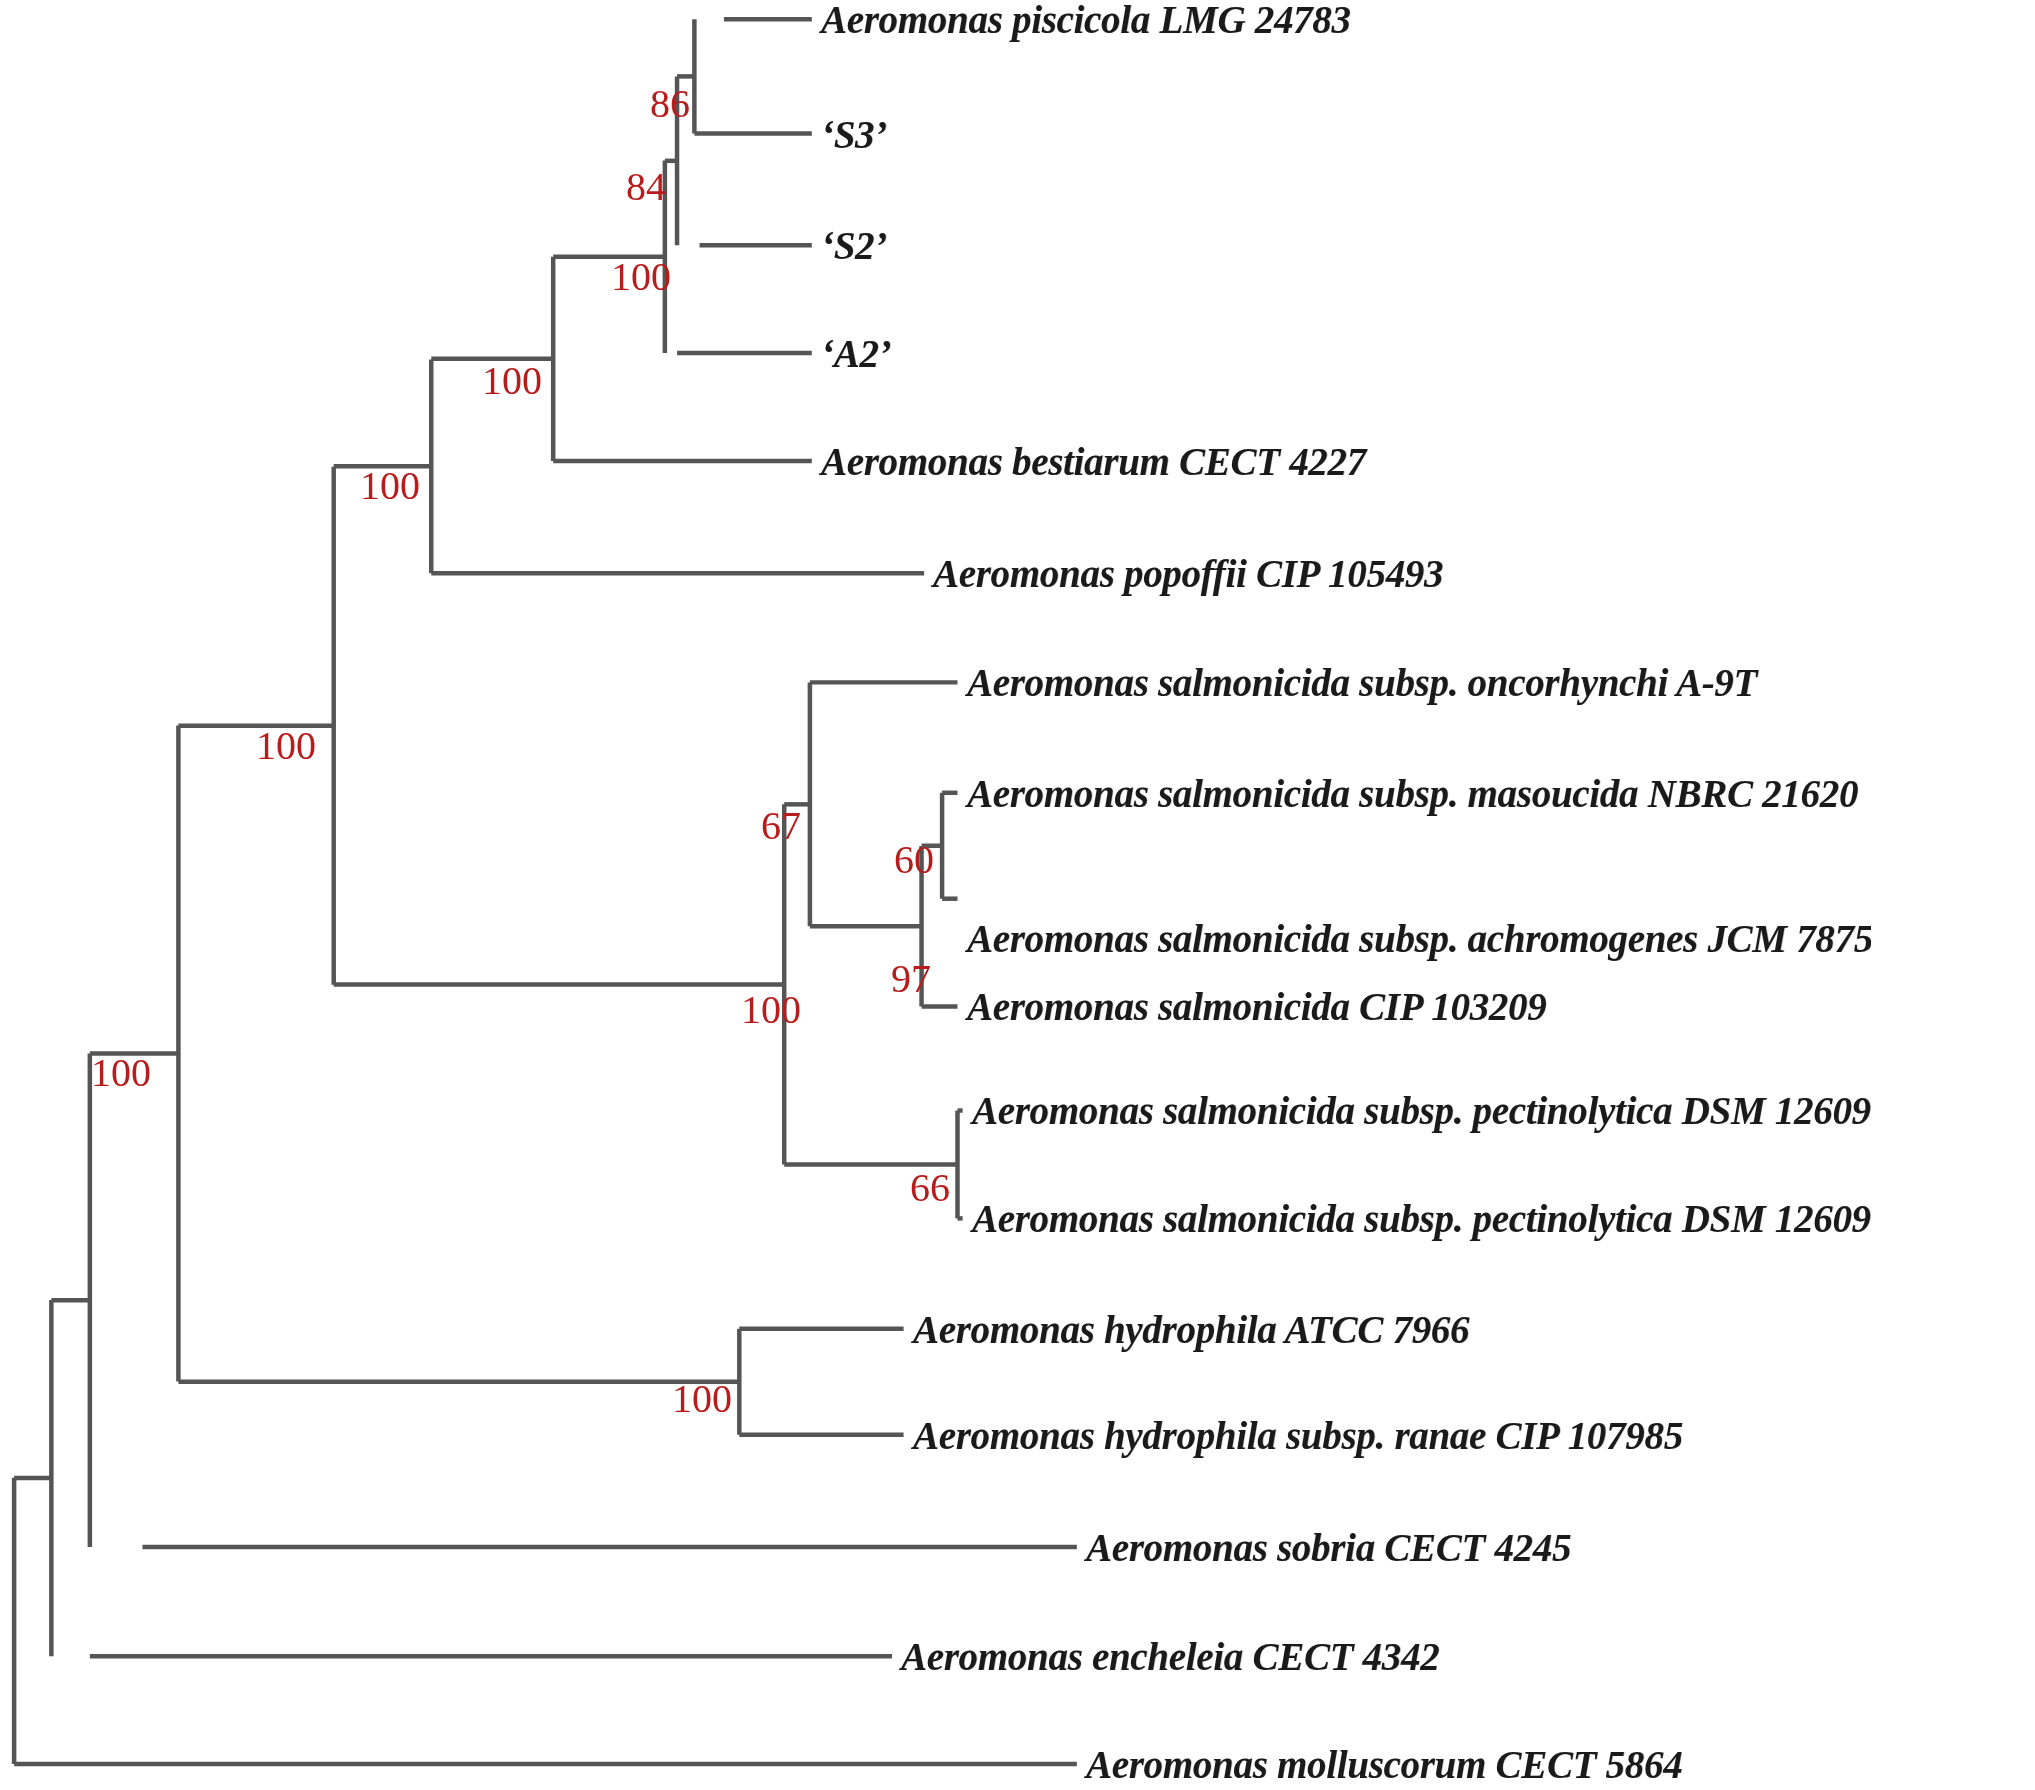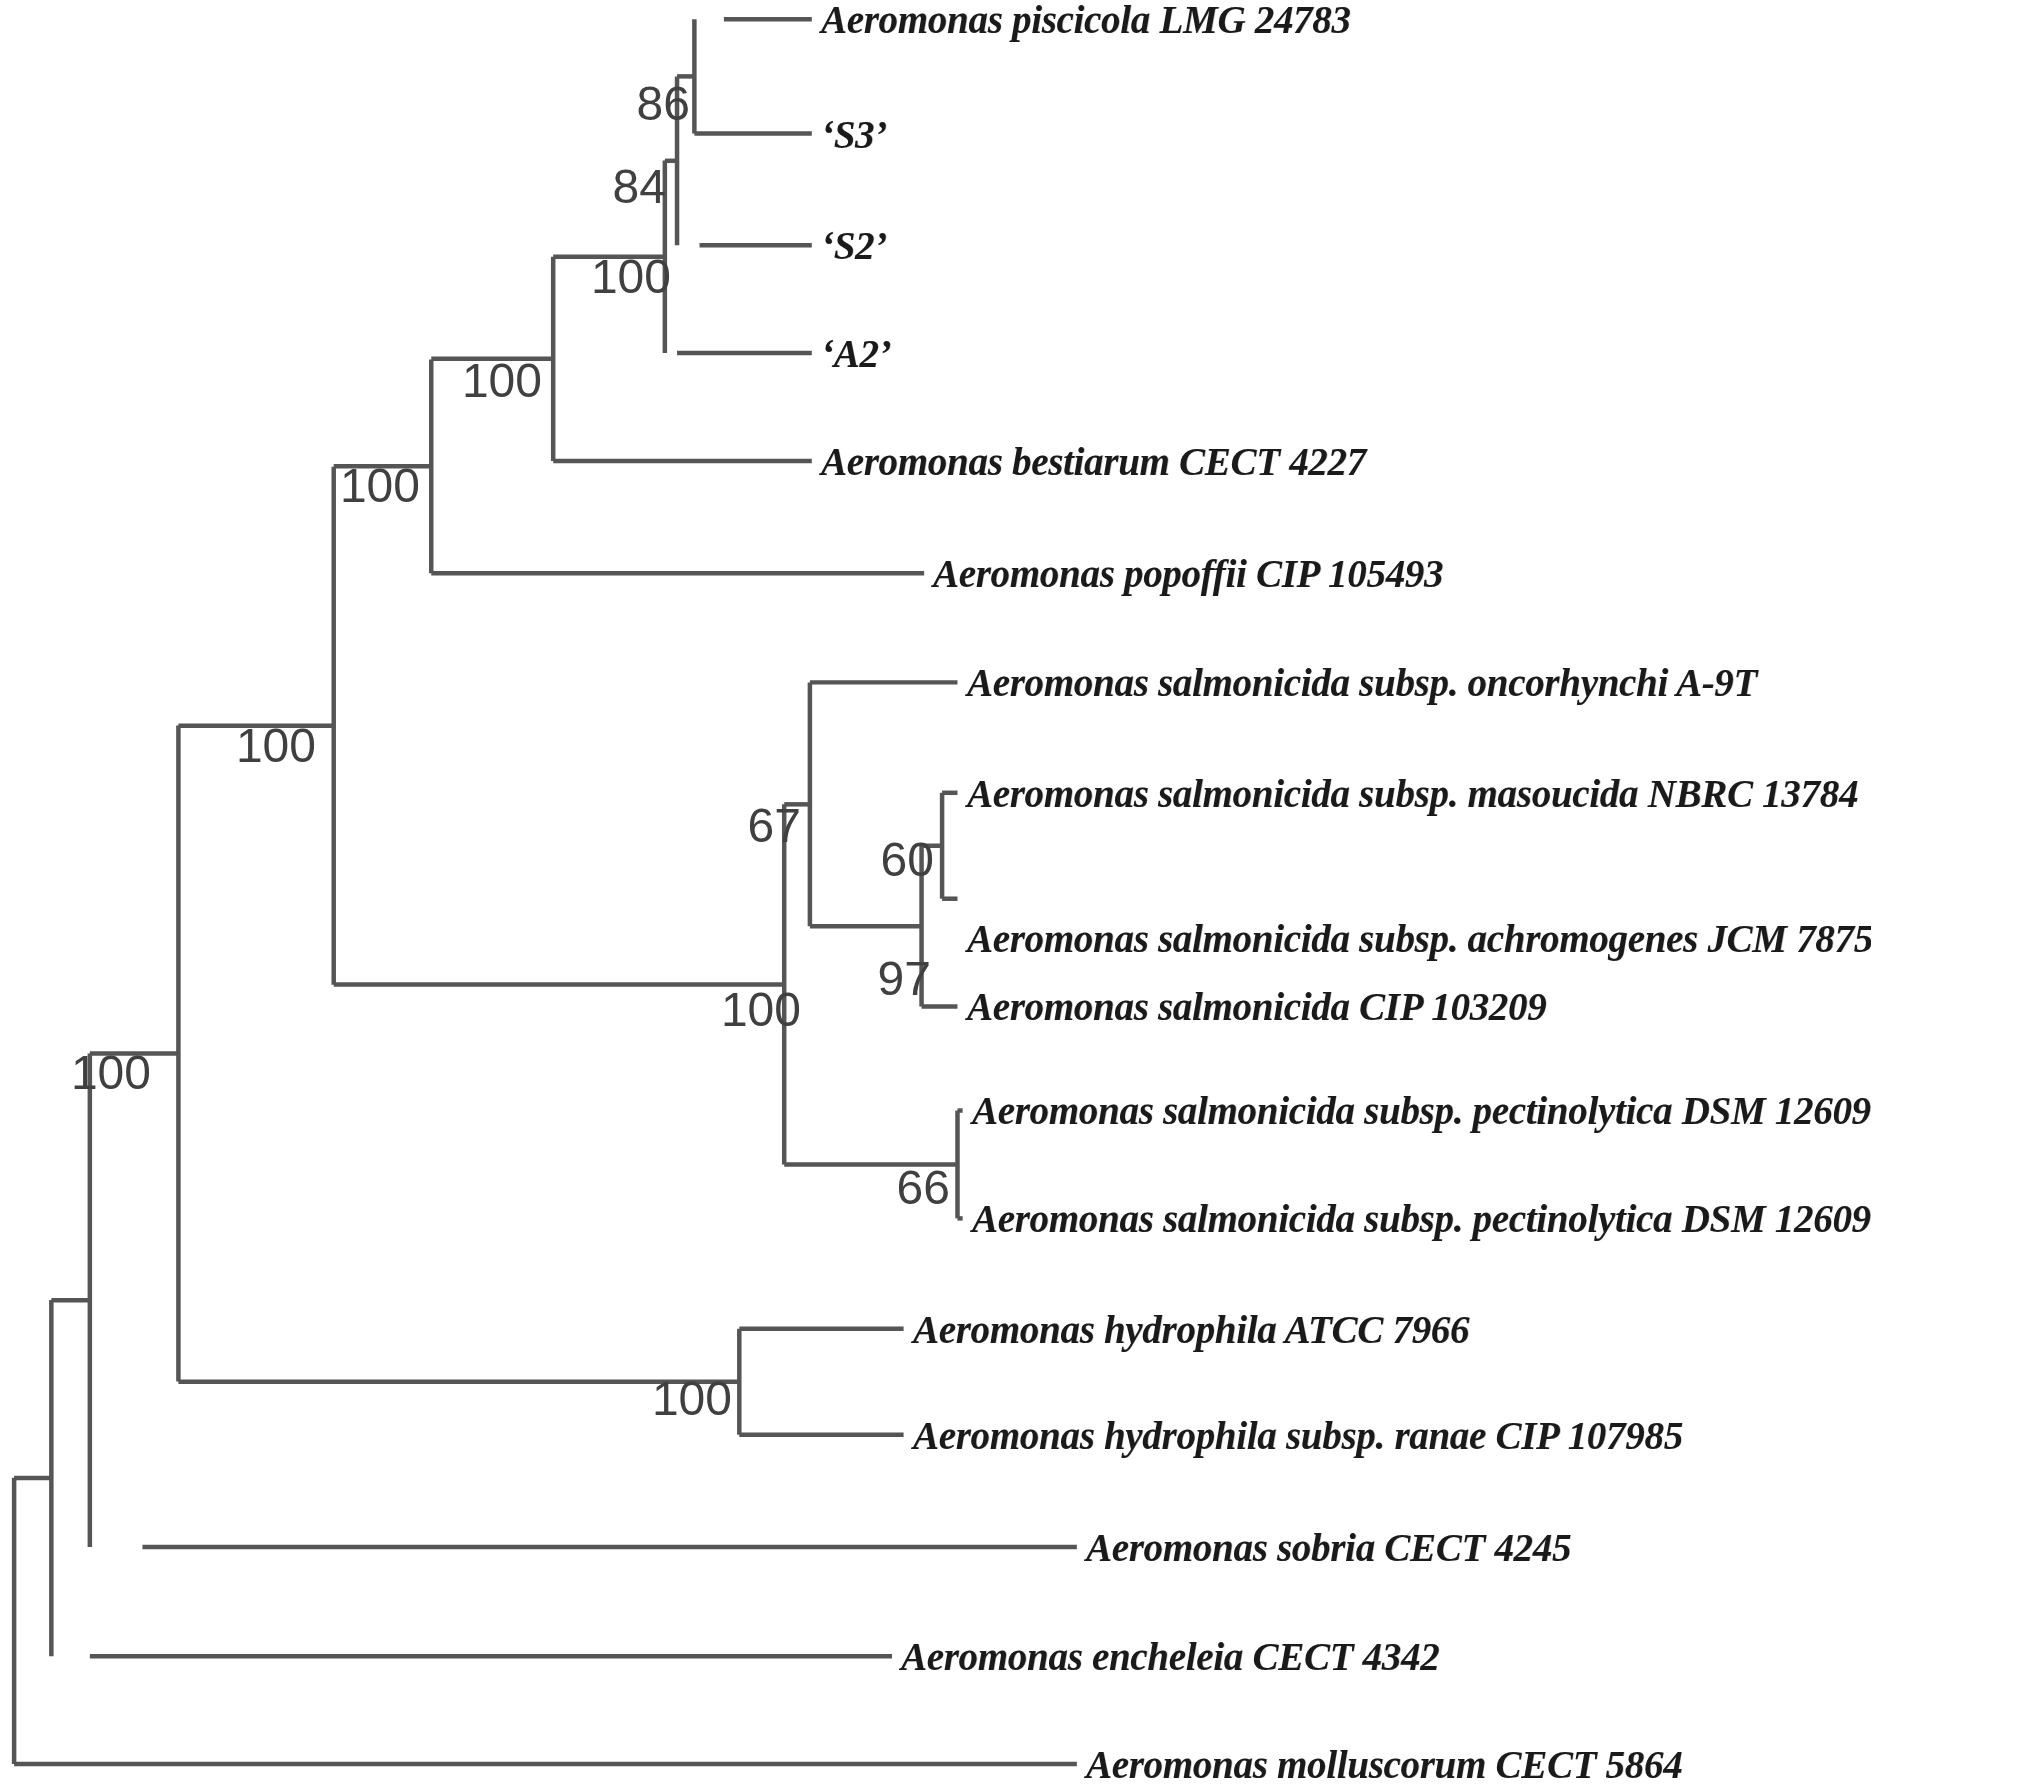--- a/index.html
+++ b/index.html
@@ -29,25 +29,25 @@
     font-weight: bold;
     font-size: 39px;
     color: #1a1a1a;
     white-space: nowrap;
     transform: translateY(-50%);
     letter-spacing: -0.3px;
     text-shadow: 0.6px 0.6px 0 rgba(120,120,120,0.45);
   }
   .bootstrap-label {
     position: absolute;
-    font-family: Liberation Sans, sans-serif;
+    font-family: Liberation Serif, serif;
     font-style: normal;
     font-weight: normal;
-    font-size: 48px;
-    color: #404040;
+    font-size: 40px;
+    color: #b91c1c;
     white-space: nowrap;
     transform: translate(-100%, -50%);
     letter-spacing: 0px;
   }
 </style>
 </head>
 <body>
 
 <div id="root">
 
@@ -105,21 +105,21 @@
   </svg>
 
   <div id="taxa-layer">
       <div class="taxon-label" style="left: 821px; top: 19px;">Aeromonas piscicola LMG 24783</div>
       <div class="taxon-label" style="left: 821px; top: 134px;">‘S3’</div>
       <div class="taxon-label" style="left: 821px; top: 245px;">‘S2’</div>
       <div class="taxon-label" style="left: 821px; top: 353px;">‘A2’</div>
       <div class="taxon-label" style="left: 821px; top: 461px;">Aeromonas bestiarum CECT 4227</div>
       <div class="taxon-label" style="left: 933px; top: 573px;">Aeromonas popoffii CIP 105493</div>
       <div class="taxon-label" style="left: 967px; top: 682px;">Aeromonas salmonicida subsp. oncorhynchi A-9T</div>
-      <div class="taxon-label" style="left: 967px; top: 793px;">Aeromonas salmonicida subsp. masoucida NBRC 13784</div>
+      <div class="taxon-label" style="left: 967px; top: 793px;">Aeromonas salmonicida subsp. masoucida NBRC 21620</div>
       <div class="taxon-label" style="left: 967px; top: 899px; margin-top: 39px;">Aeromonas salmonicida subsp. achromogenes JCM 7875</div>
       <div class="taxon-label" style="left: 967px; top: 1006px;">Aeromonas salmonicida CIP 103209</div>
       <div class="taxon-label" style="left: 972px; top: 1110px;">Aeromonas salmonicida subsp. pectinolytica DSM 12609</div>
       <div class="taxon-label" style="left: 972px; top: 1218px;">Aeromonas salmonicida subsp. pectinolytica DSM 12609</div>
       <div class="taxon-label" style="left: 913px; top: 1329px;">Aeromonas hydrophila ATCC 7966</div>
       <div class="taxon-label" style="left: 913px; top: 1435px;">Aeromonas hydrophila subsp. ranae CIP 107985</div>
       <div class="taxon-label" style="left: 1086px; top: 1547px;">Aeromonas sobria CECT 4245</div>
       <div class="taxon-label" style="left: 901px; top: 1656px;">Aeromonas encheleia CECT 4342</div>
       <div class="taxon-label" style="left: 1086px; top: 1764px;">Aeromonas molluscorum CECT 5864</div>
     </div>

